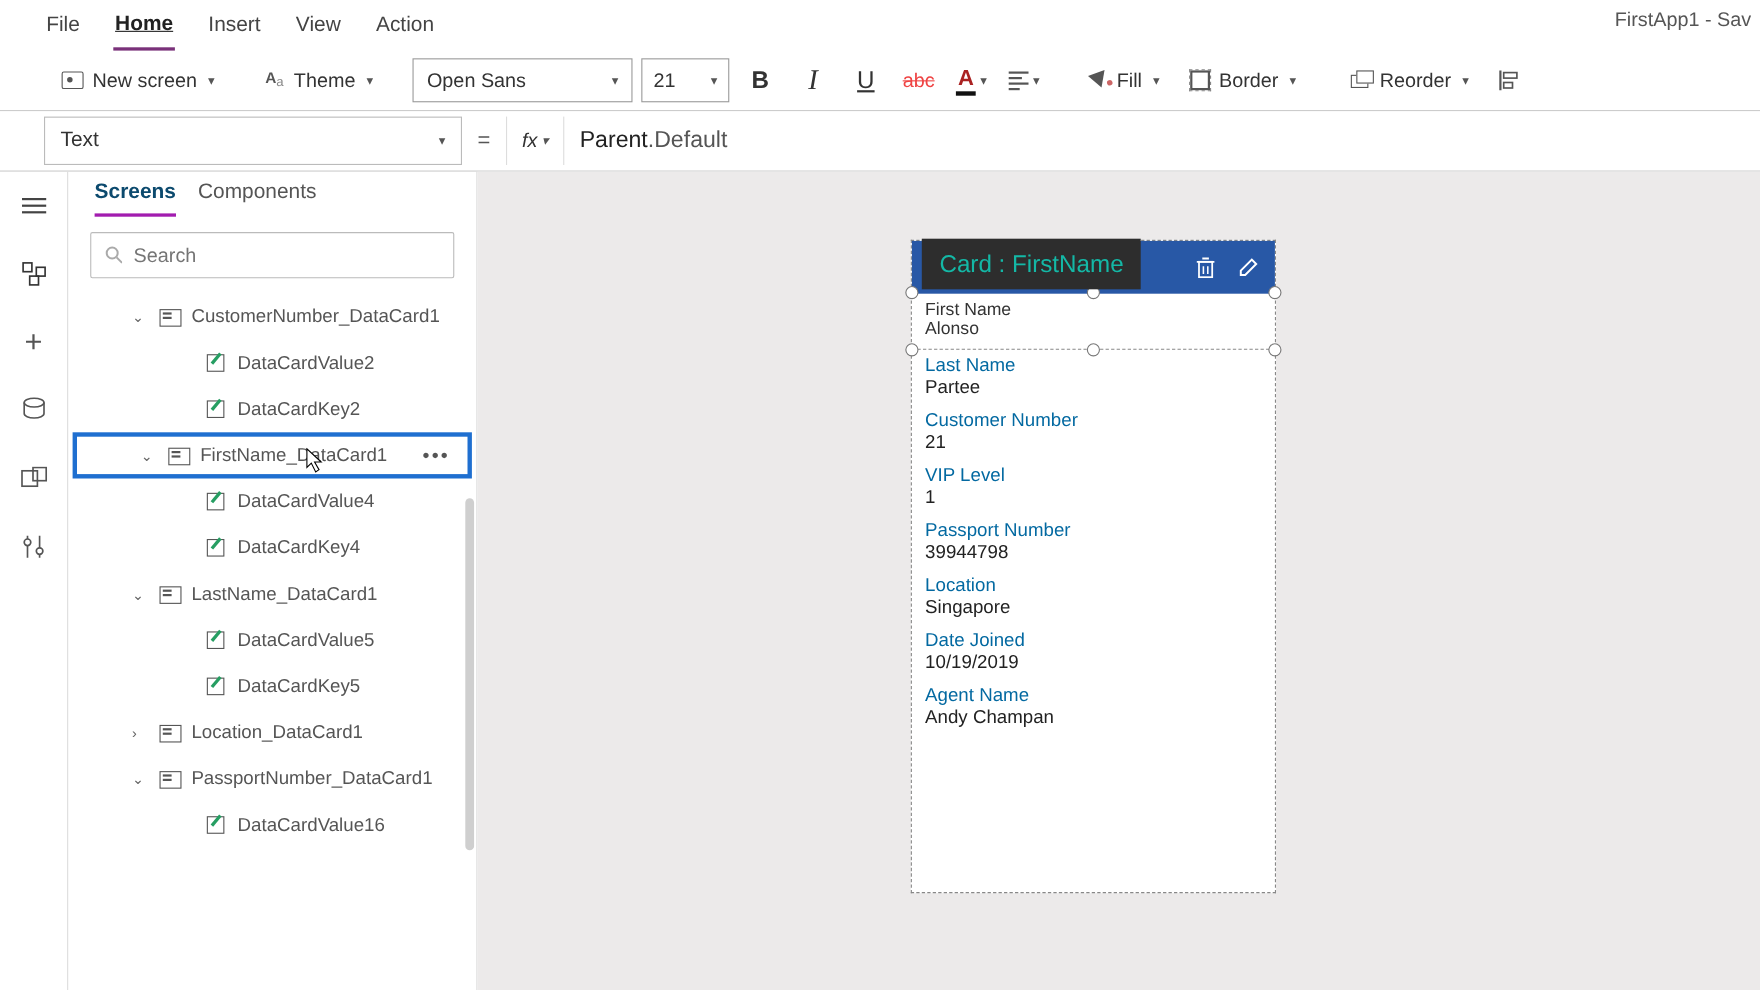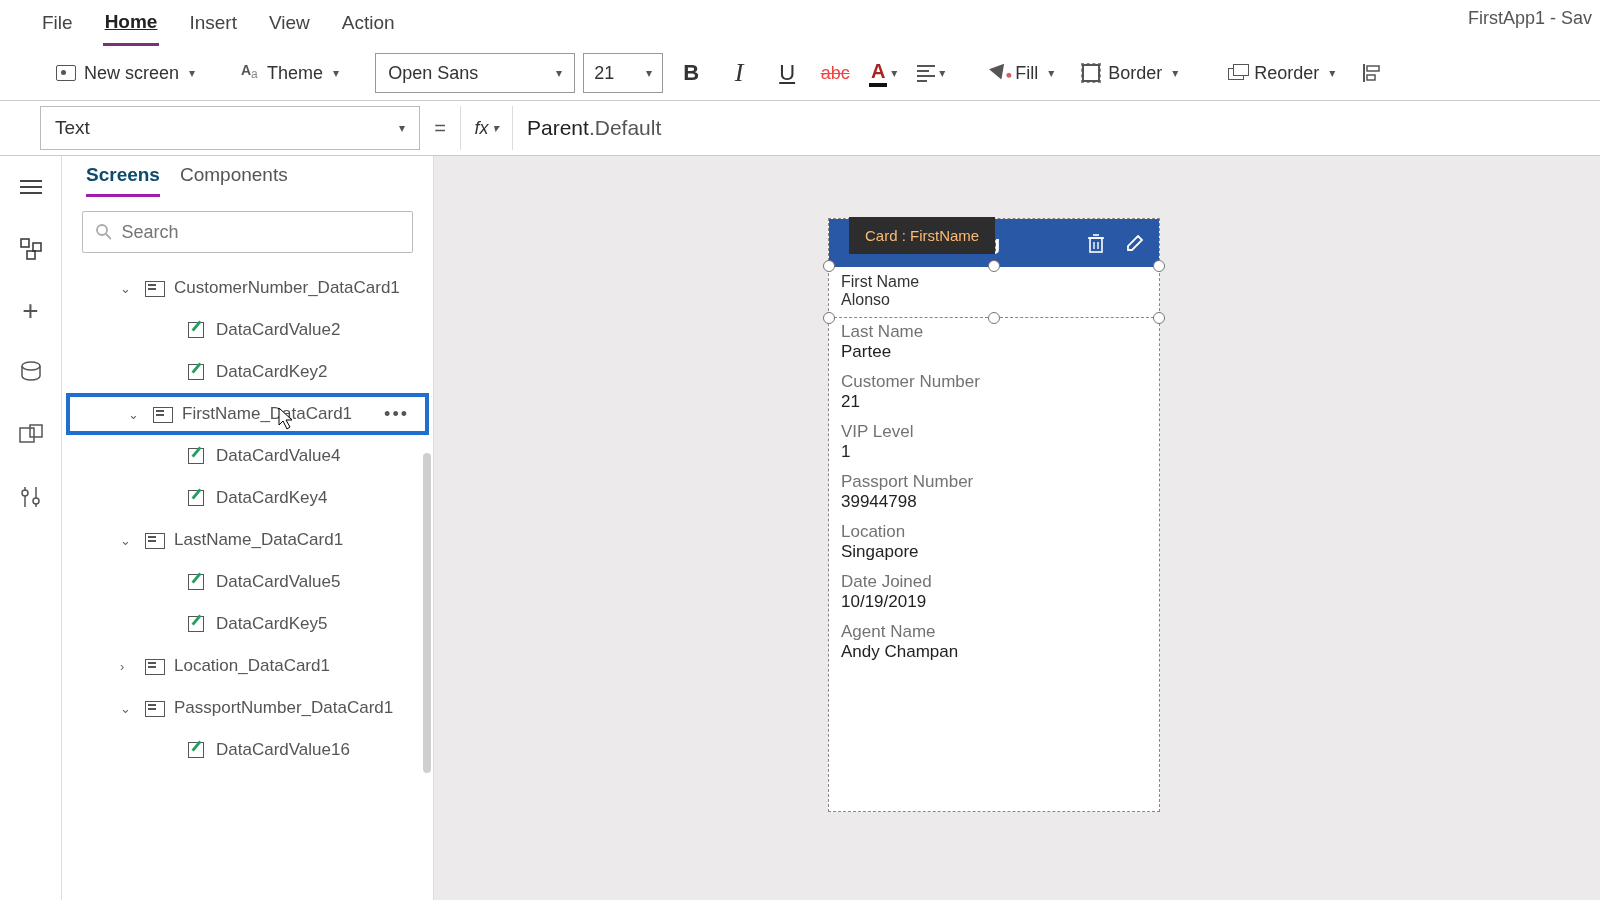--- a/index.html
+++ b/index.html
@@ -66,21 +66,21 @@
 .canvas { flex: 1; background: #eceaea; position: relative; }
 .form { position: absolute; left: 394px; top: 62px; width: 332px; height: 594px; background: #fff; border: 1px dashed #888; }
 .formhdr { height: 48px; background: #2858a6; display: flex; align-items: center; justify-content: space-between; padding: 0 14px; }
 .formhdr .htxt { color: #fff; font-size: 21px; font-weight:600; margin-left: 120px; }
 .formhdr .hicons { display: flex; gap: 20px; color: #fff; }
 .card-sel { position: relative; border-bottom: 1px dashed #888; padding: 6px 12px 8px 12px; }
 .handles-top, .handles-bot { position: absolute; left: -6px; right: -6px; display: flex; justify-content: space-between; }
 .handles-top { top: -7px; } .handles-bot { bottom: -7px; }
 .hnd { width: 12px; height: 12px; border: 1px solid #777; border-radius: 50%; background: #fff; }
 .card { padding: 4px 12px 6px 12px; }
-.card .lbl { font-size: 17px; color: #737373; }
+.card .lbl { font-size: 17px; color: #0369a1; }
 .card .val { font-size: 17px; color: #222; }
 
 .editicon { display:inline-block; width:16px; height:16px; position:relative; }
 .editicon::before { content:""; position:absolute; left:0; top:0; width:14px; height:14px; border:1.5px solid #555; }
 .editicon::after { content:""; position:absolute; left:7px; top:-2px; width:3px; height:12px; background:#269e62; transform:rotate(40deg); }
 
 .cardicon { display:inline-block; width:18px; height:14px; position:relative; }
 .cardicon::before { content:""; position:absolute; left:0; top:0; width:18px; height:14px; border:1.5px solid #555; }
 .cardicon::after { content:""; position:absolute; left:3px; top:3px; width:8px; height:2px; background:#555; box-shadow:0 4px 0 #555; }
 
@@ -343,21 +343,21 @@
           <span class="ticon">
             <span class="editicon"></span>
           </span>
           <span>DataCardValue16</span>
         </div>
       </div>
   </div>
 
   <div class="canvas">
     <div class="form">
-      <div class="overlap" style="position:absolute;left:20px;top:-2px;background:#2d2d2d;color:#fdba74;font-size:15px;padding:10px 16px;z-index:5">Card : FirstName</div>
+      <div class="overlap" style="position:absolute;left:9px;top:-2px;background:#2d2d2d;color:#14b8a6;font-size:22px;padding:10px 16px;z-index:5">Card : FirstName</div>
       <div class="formhdr">
         <span class="htxt">ling</span>
         <div class="hicons">
           <div>
               <svg width="18" height="20">
                 <rect x="3" y="5" width="12" height="14" fill="none" stroke="#fff" stroke-width="1.6"></rect>
                 <line x1="1" y1="5" x2="17" y2="5" stroke="#fff" stroke-width="1.6"></line>
                 <line x1="6" y1="2" x2="12" y2="2" stroke="#fff" stroke-width="1.6"></line>
                 <line x1="7" y1="9" x2="7" y2="16" stroke="#fff" stroke-width="1.4"></line>
                 <line x1="11" y1="9" x2="11" y2="16" stroke="#fff" stroke-width="1.4"></line>

